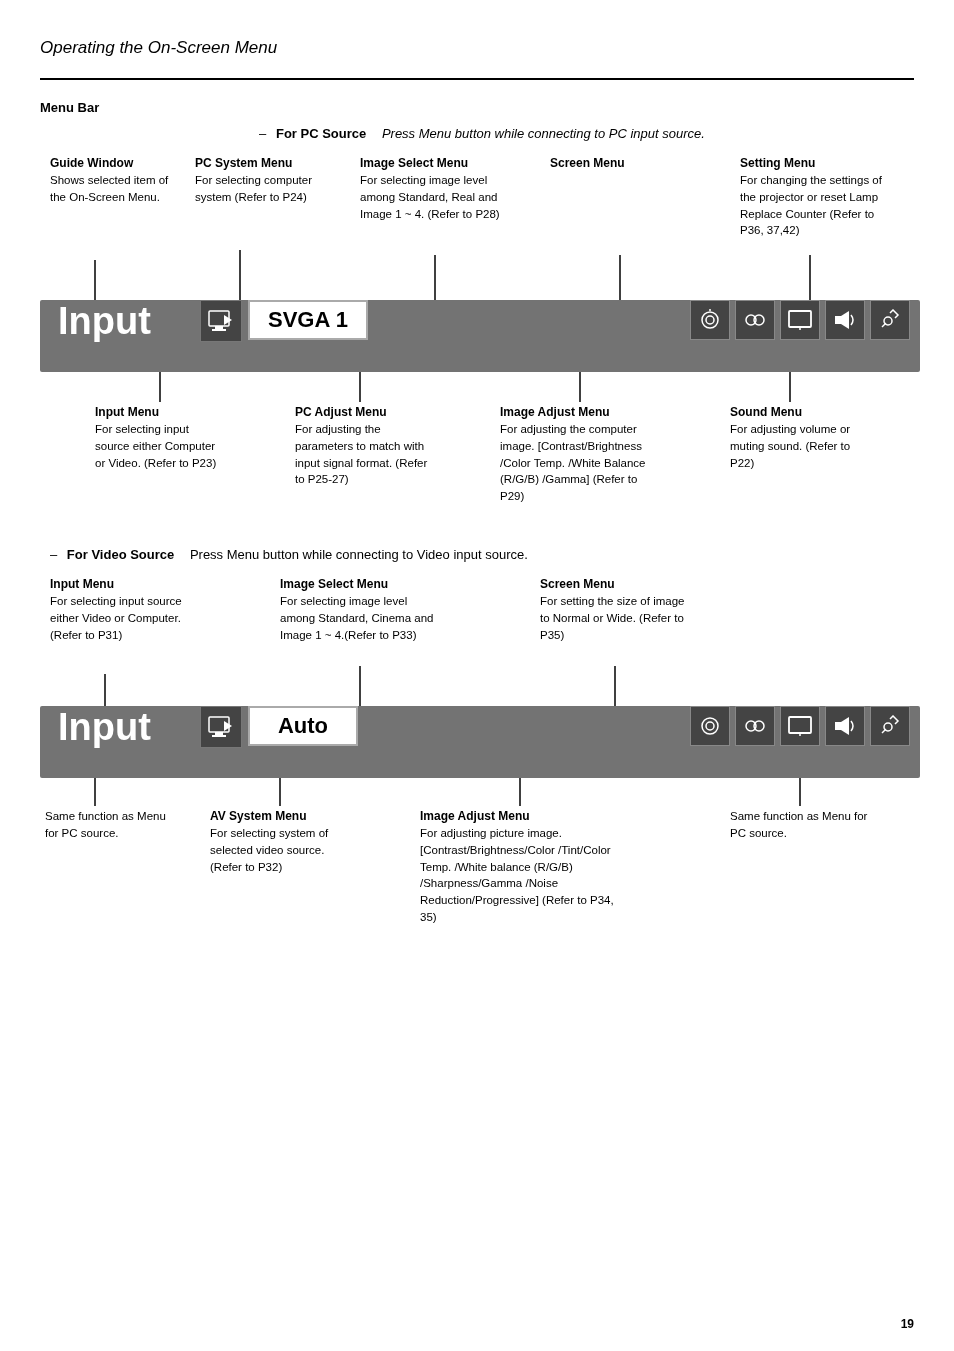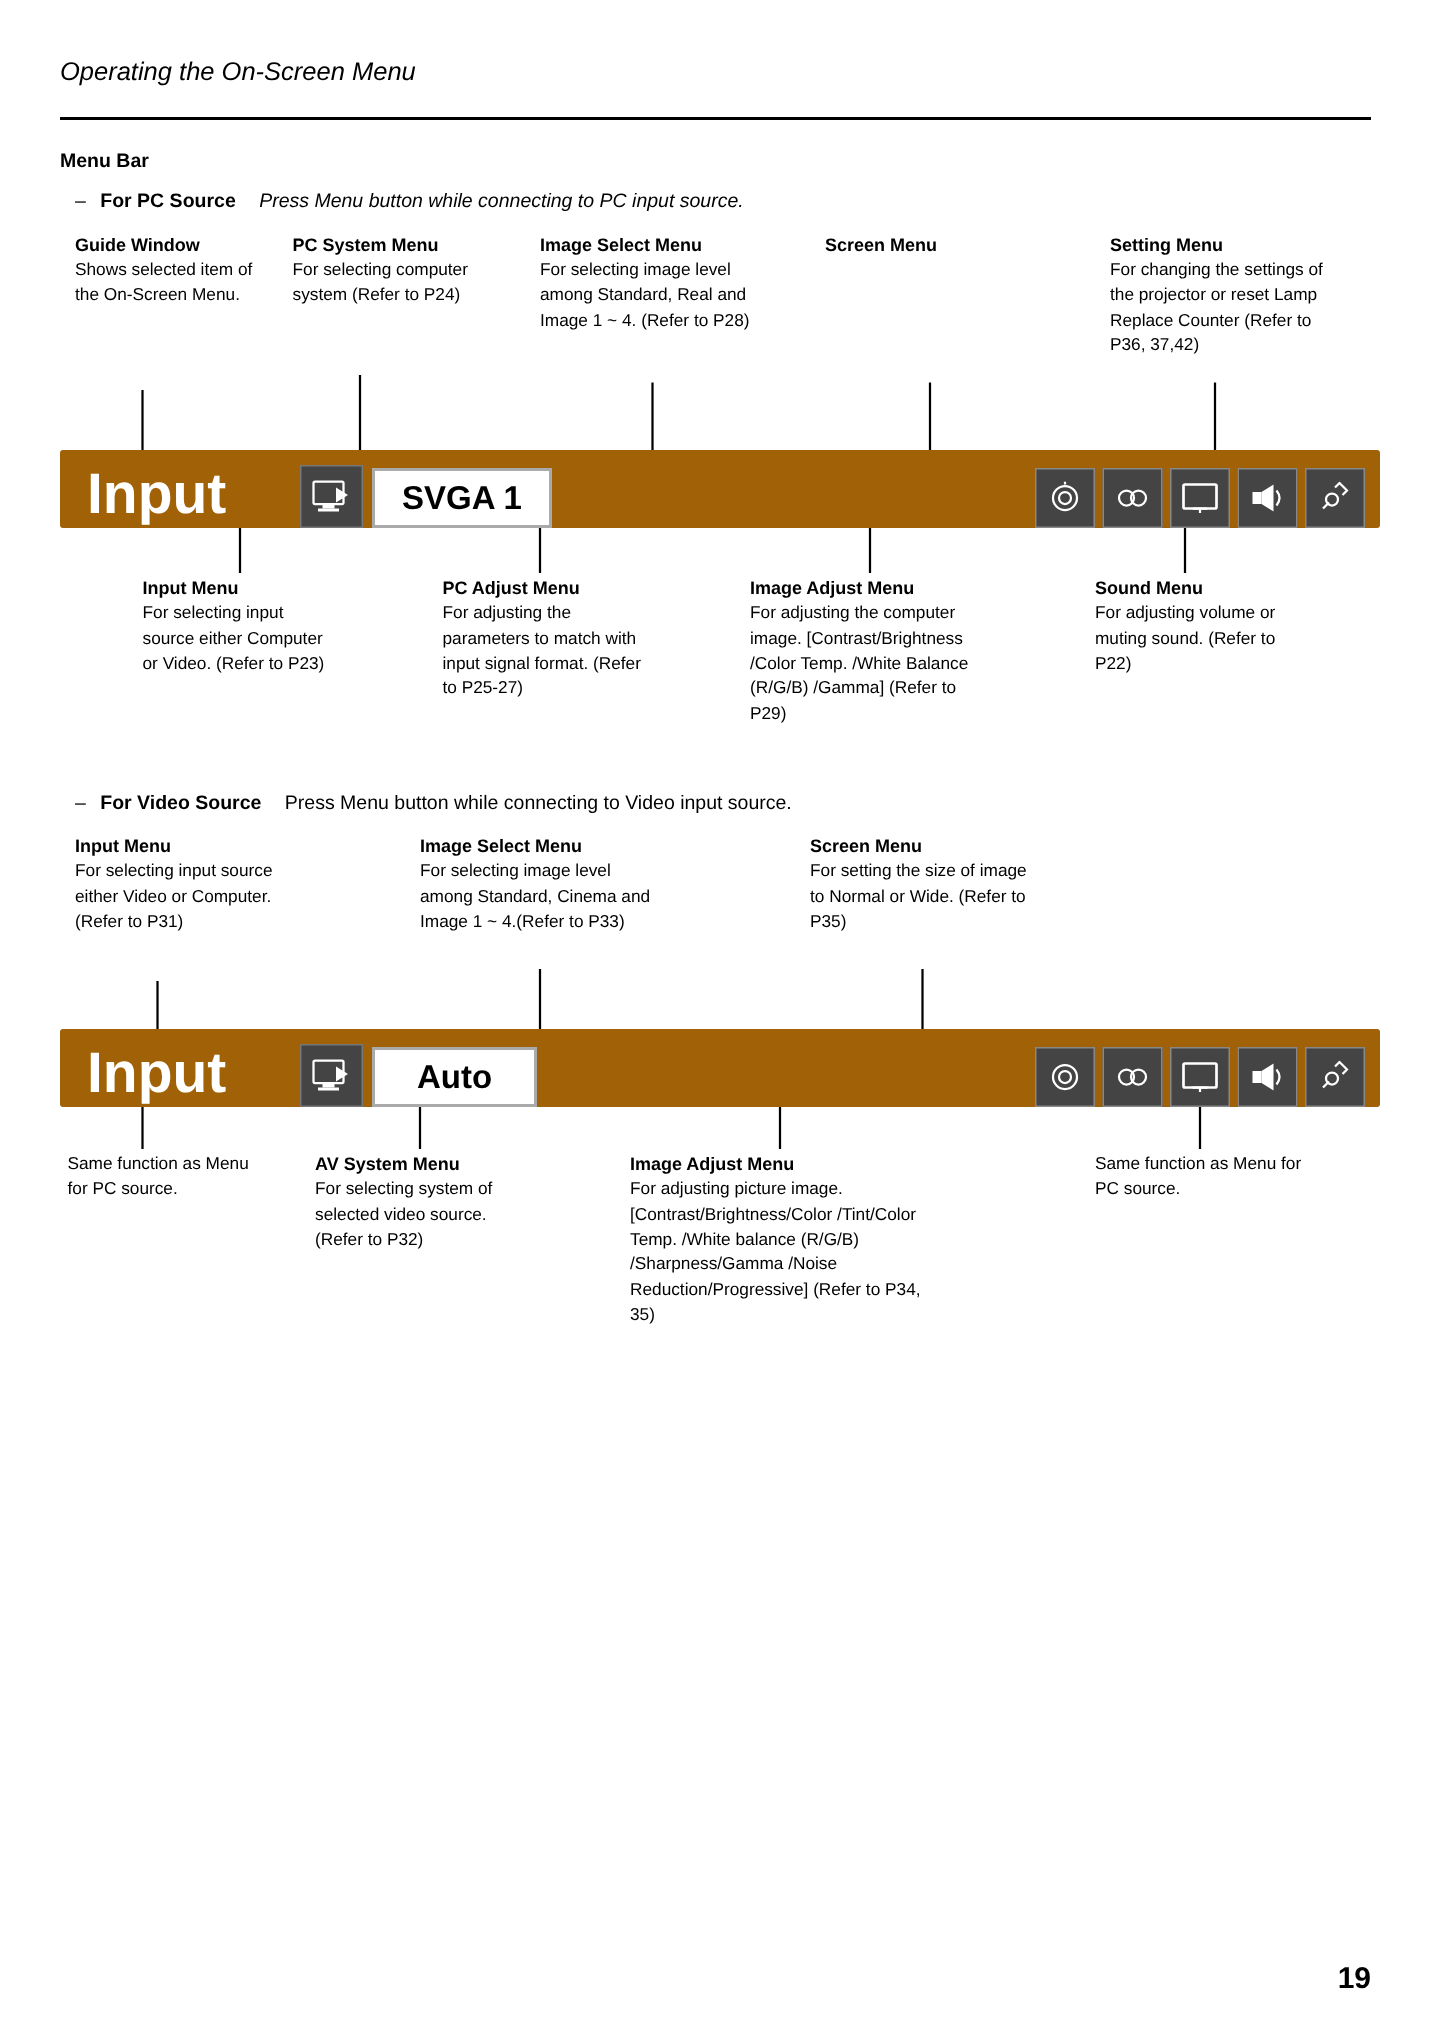--- a/index.html
+++ b/index.html
@@ -15,25 +15,25 @@
 
     .page-header {
       display: flex;
       justify-content: space-between;
       align-items: flex-start;
       margin-bottom: 20px;
     }
 
     
     .menu-bar {
-      background: #a16207;
+      background: #737373;
       color: #fff;
       display: flex;
-      align-items: flex-end;
-      height: 52px;
+      align-items: flex-start;
+      height: 72px;
       border-radius: 2px;
       position: relative;
       overflow: visible;
     }
 
     
     .diagram-wrapper {
       position: relative;
     }
 
@@ -52,40 +52,40 @@
     }
     .label-block .lbl-title {
       font-weight: bold;
       font-size: 12px;
     }
 
     .page-number {
       position: absolute;
       bottom: 20px;
       right: 40px;
-      font-size: 20px;
+      font-size: 12px;
       font-weight: bold;
     }
   </style>
 </head>
 <body>
 
 <div class="page-header">
   <div>
     <span style="font-size:17px; font-style:italic; padding-top:8px; display:inline-block;">Operating the On-Screen Menu</span>
   </div>
 </div>
 
 <hr style="border:none; border-top:2px solid #000; margin-bottom:18px;">
 
 <div style="margin-bottom:10px;">
   <span style="font-weight:bold; font-size:13px;">Menu Bar</span>
 </div>
 
-<div style="margin-bottom:14px; font-size:13px; margin-left:10px;">
+<div style="margin-bottom:14px; font-size:13px; margin-left:10px;text-align:center;">
   <span style="margin-right:6px;">–</span>
   <strong>For PC Source</strong>
   <span style="margin-left:12px; font-style:italic;">Press Menu button  while connecting to PC input source.</span>
 </div>
 
 <div class="diagram-wrapper" style="position:relative; width:880px; margin: 0 auto 10px auto;">
 
   <div style="position:relative; height:145px; margin-bottom:0;">
 
     <div class="label-block" style="left:10px; top:0;">

